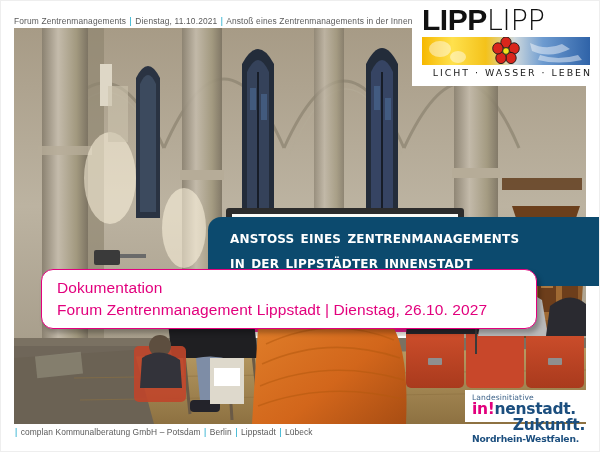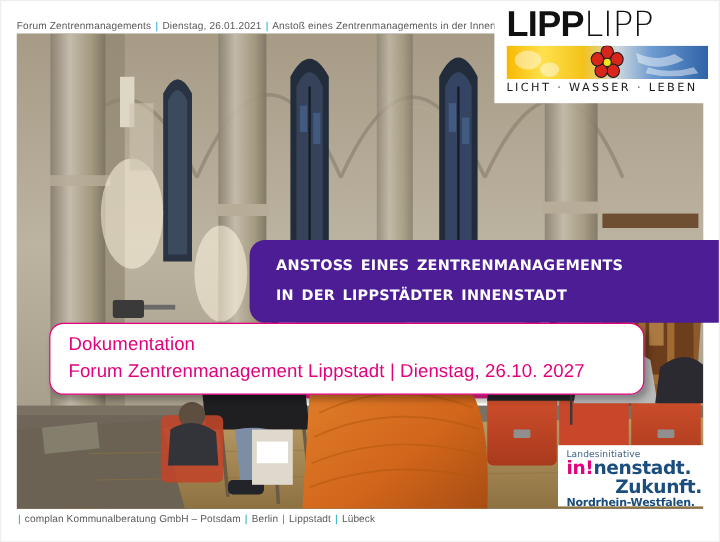--- a/index.html
+++ b/index.html
@@ -78,30 +78,31 @@
     overflow: hidden;
   }
   .logo-band svg { display:block; width:168px; height:28px; }
   .logo-claim {
     font-size: 9.4px;
     letter-spacing: 2.0px;
     color: #1a1a1a;
     margin-top: 2px;
     white-space: nowrap;
     font-family: "DejaVu Sans", sans-serif;
+    text-align: right;
   }
 
   
   .title-banner {
     position: absolute;
     left: 208px;
-    top: 200px;
+    top: 217px;
     width: 392px;
     height: 69px;
-    background: #4c1d95;
+    background: #0c4a6e;
     border-top-left-radius: 13px;
     border-bottom-left-radius: 13px;
     z-index: 4;
     box-sizing: border-box;
     padding: 8px 10px 0 22px;
   }
   .title-banner .tline {
     color: #ffffff;
     font-family: "DejaVu Sans", sans-serif;
     font-weight: 600;
@@ -135,21 +136,21 @@
     letter-spacing: 0.1px;
     white-space: nowrap;
   }
 
   
   .badge {
     position: absolute;
     right: 7px;
     bottom: 30px;
     width: 128px;
-    height: 51px;
+    height: 32px;
     background: #ffffff;
     z-index: 6;
     box-sizing: border-box;
     padding: 3px 4px 0 7px;
   }
   .badge .b-sub {
     font-size: 7.6px;
     color: #3e6389;
     line-height: 9px;
     letter-spacing: 0.1px;
@@ -383,21 +384,21 @@
       </g>
       <rect x="455" y="286" width="14" height="12" rx="2" fill="#2b2b2b"></rect>
 
       <rect x="0" y="0" width="572" height="396" fill="none"></rect>
     </svg>
   </div>
 
   <div class="header-line">
     <span>Forum Zentrenmanagements</span>
     <span class="sep">|</span>
-    <span>Dienstag, 26.01.2021</span>
+    <span>Dienstag, 11.10.2021</span>
     <span class="sep">|</span>
     <span>Anstoß eines Zentrenmanagements in der Innenstadt</span>
   </div>
 
   <div class="logo-box">
     <div class="logo-word"><span class="b">LIPP</span><span class="t">LIPP</span></div>
     <div class="logo-band">
       <svg viewBox="0 0 168 28" preserveAspectRatio="none">
         <defs>
           <linearGradient id="lbg" x1="0" y1="0" x2="1" y2="0">

